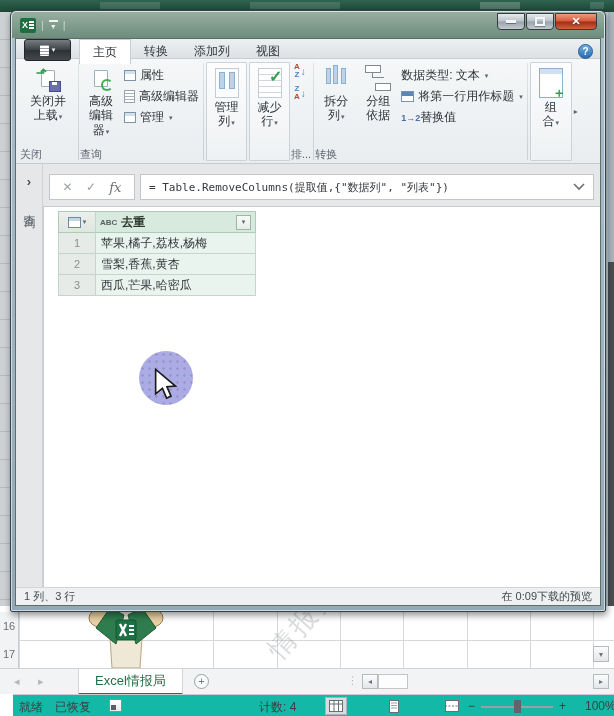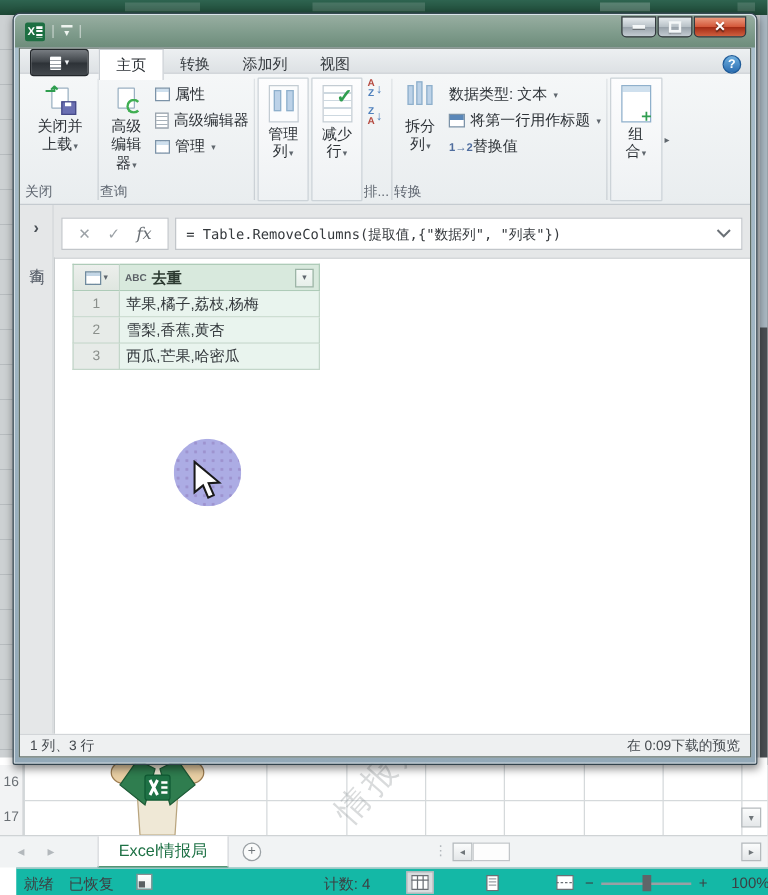--- a/index.html
+++ b/index.html
@@ -414,20 +414,28 @@
       <div class="rgroup">
         <div class="gbody">
           <div class="bigbtn" style="width:42px">
             <span class="ic i-split">
                 <b></b>
                 <u></u>
                 <i></i>
               </span>
             <span class="biglabel" style="width:33px"><span>拆分列</span><span class="caret">▾</span></span>
           </div>
+          <div class="bigbtn" style="width:42px">
+            <span class="ic i-group">
+                <b></b>
+                <s></s>
+                <i></i>
+              </span>
+            <span class="biglabel" style="width:33px"><span>分组依据</span></span>
+          </div>
           <div class="smallcol">
             <div class="smallbtn">
               <span>数据类型: 文本</span>
               <span class="caret">▾</span>
             </div>
             <div class="smallbtn">
               <span class="i-firstrow"></span>
               <span>将第一行用作标题</span>
               <span class="caret">▾</span>
             </div>

